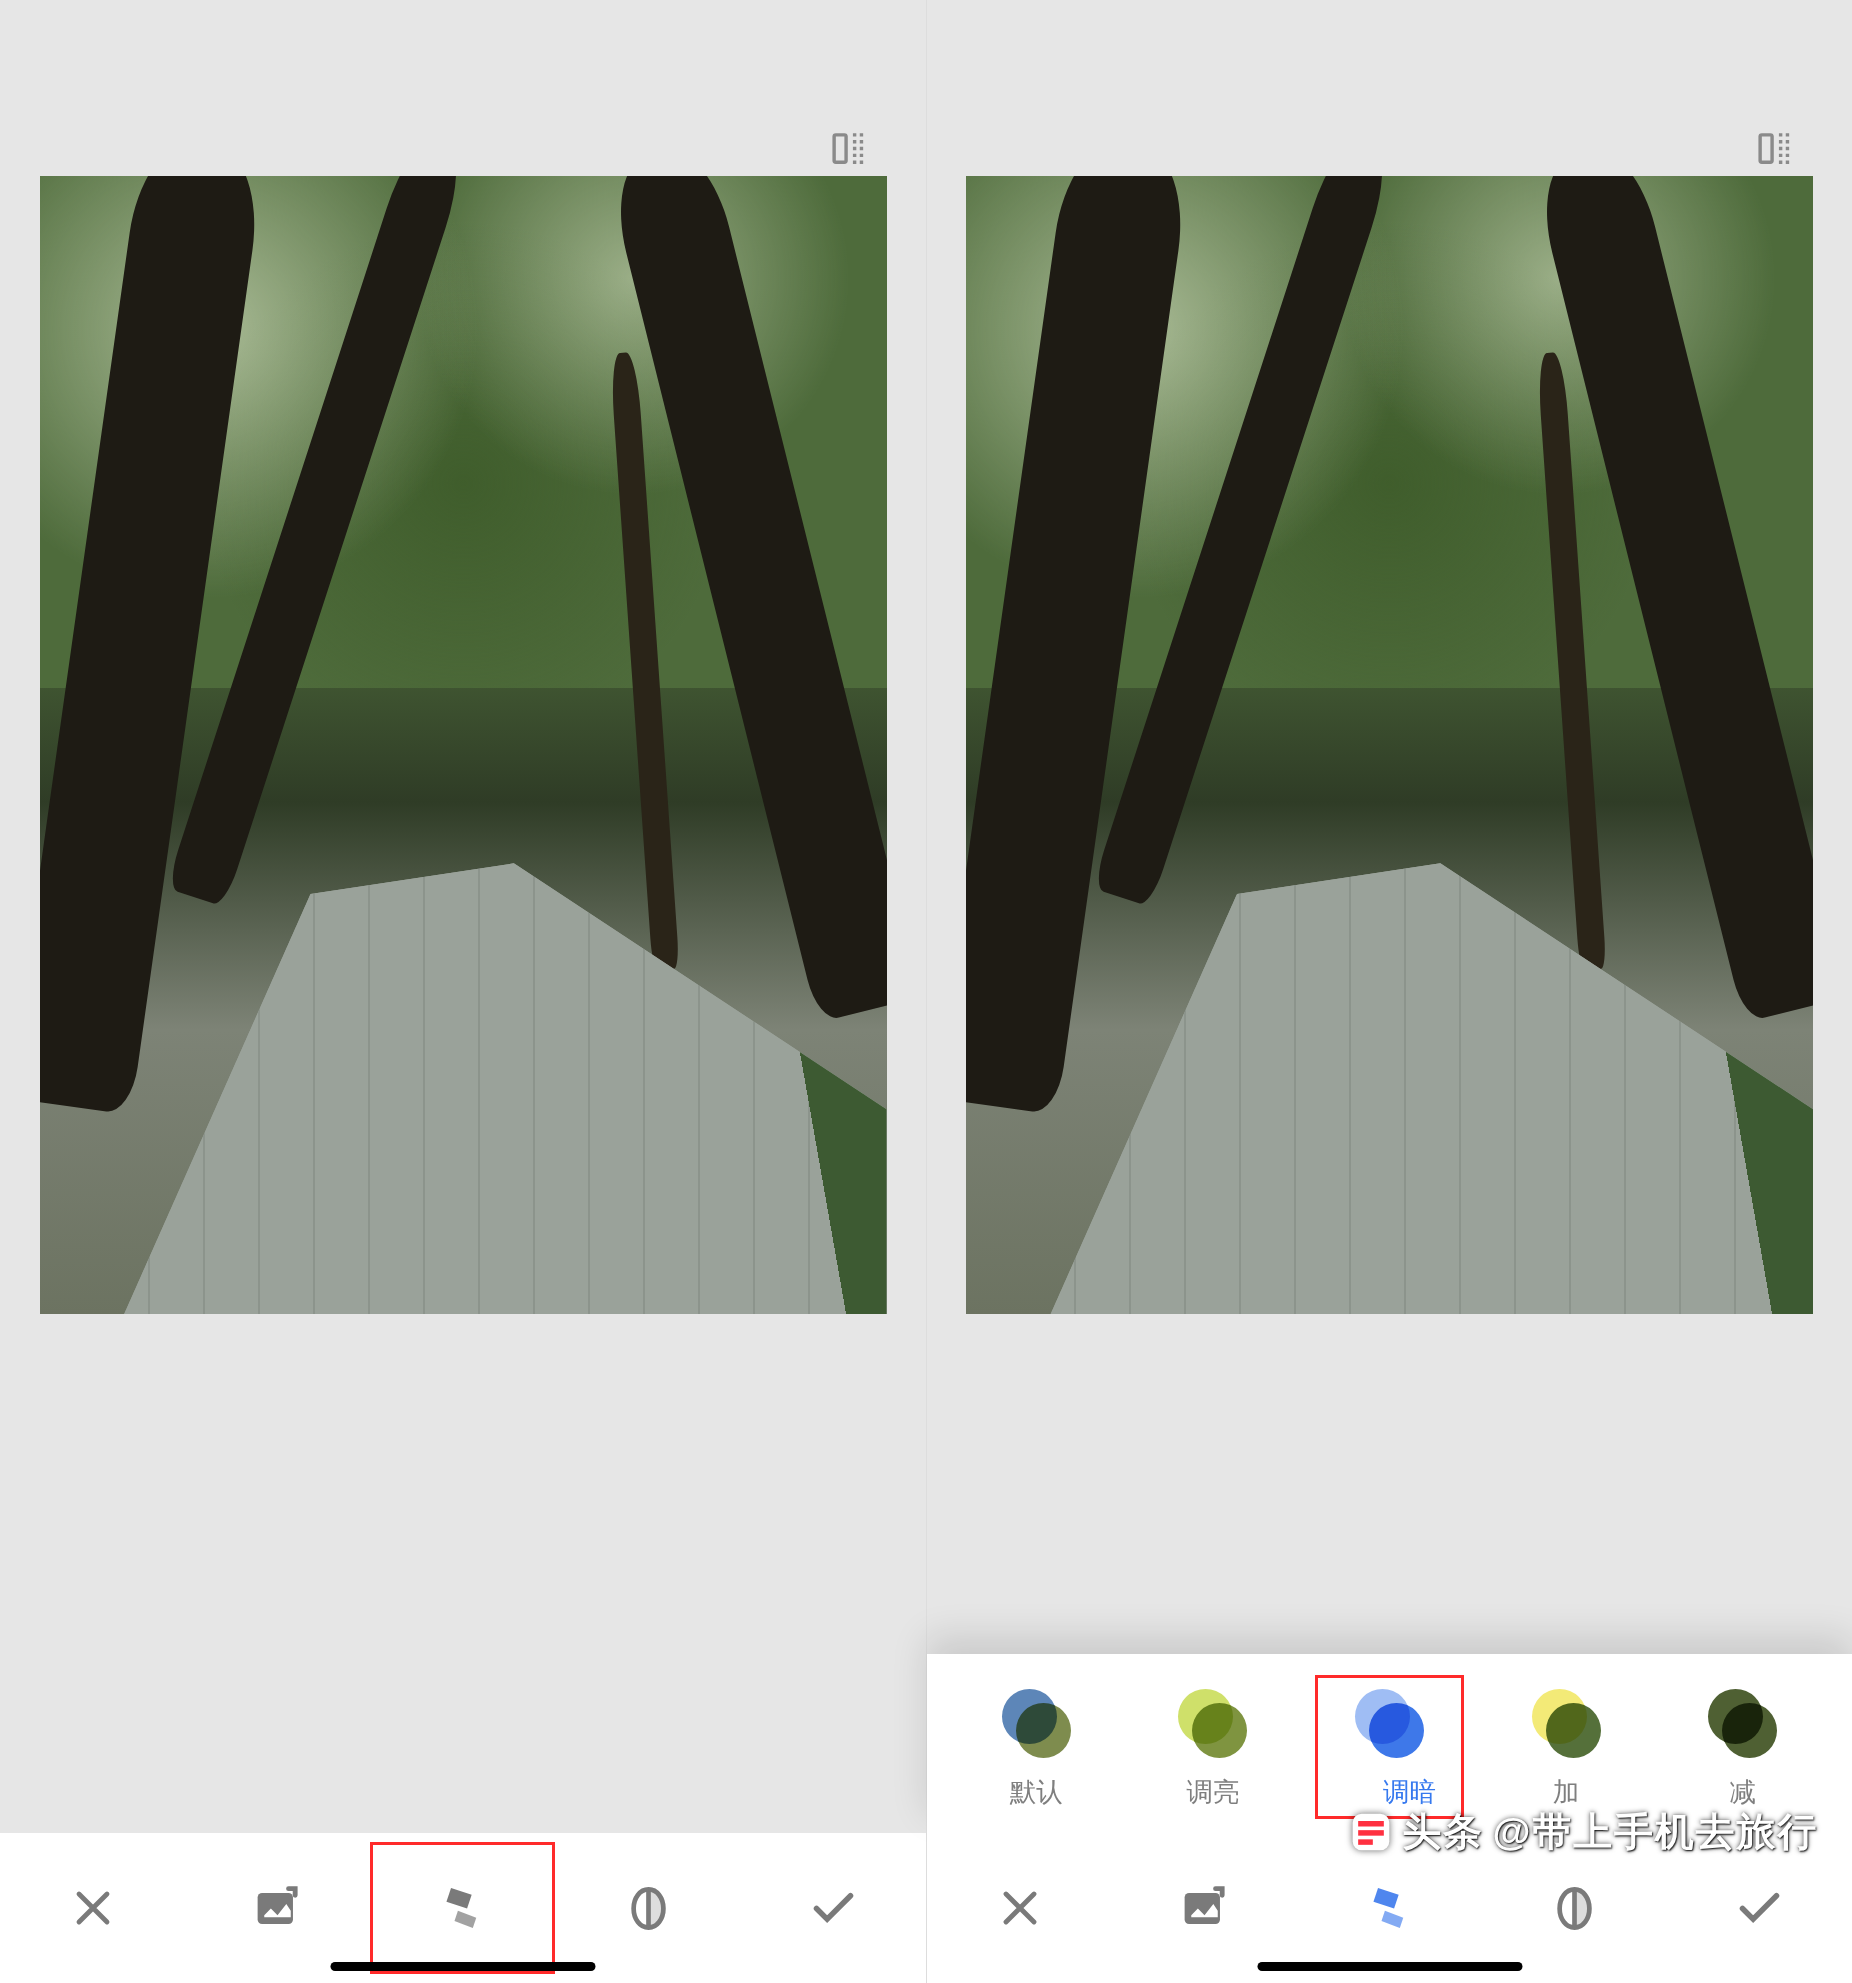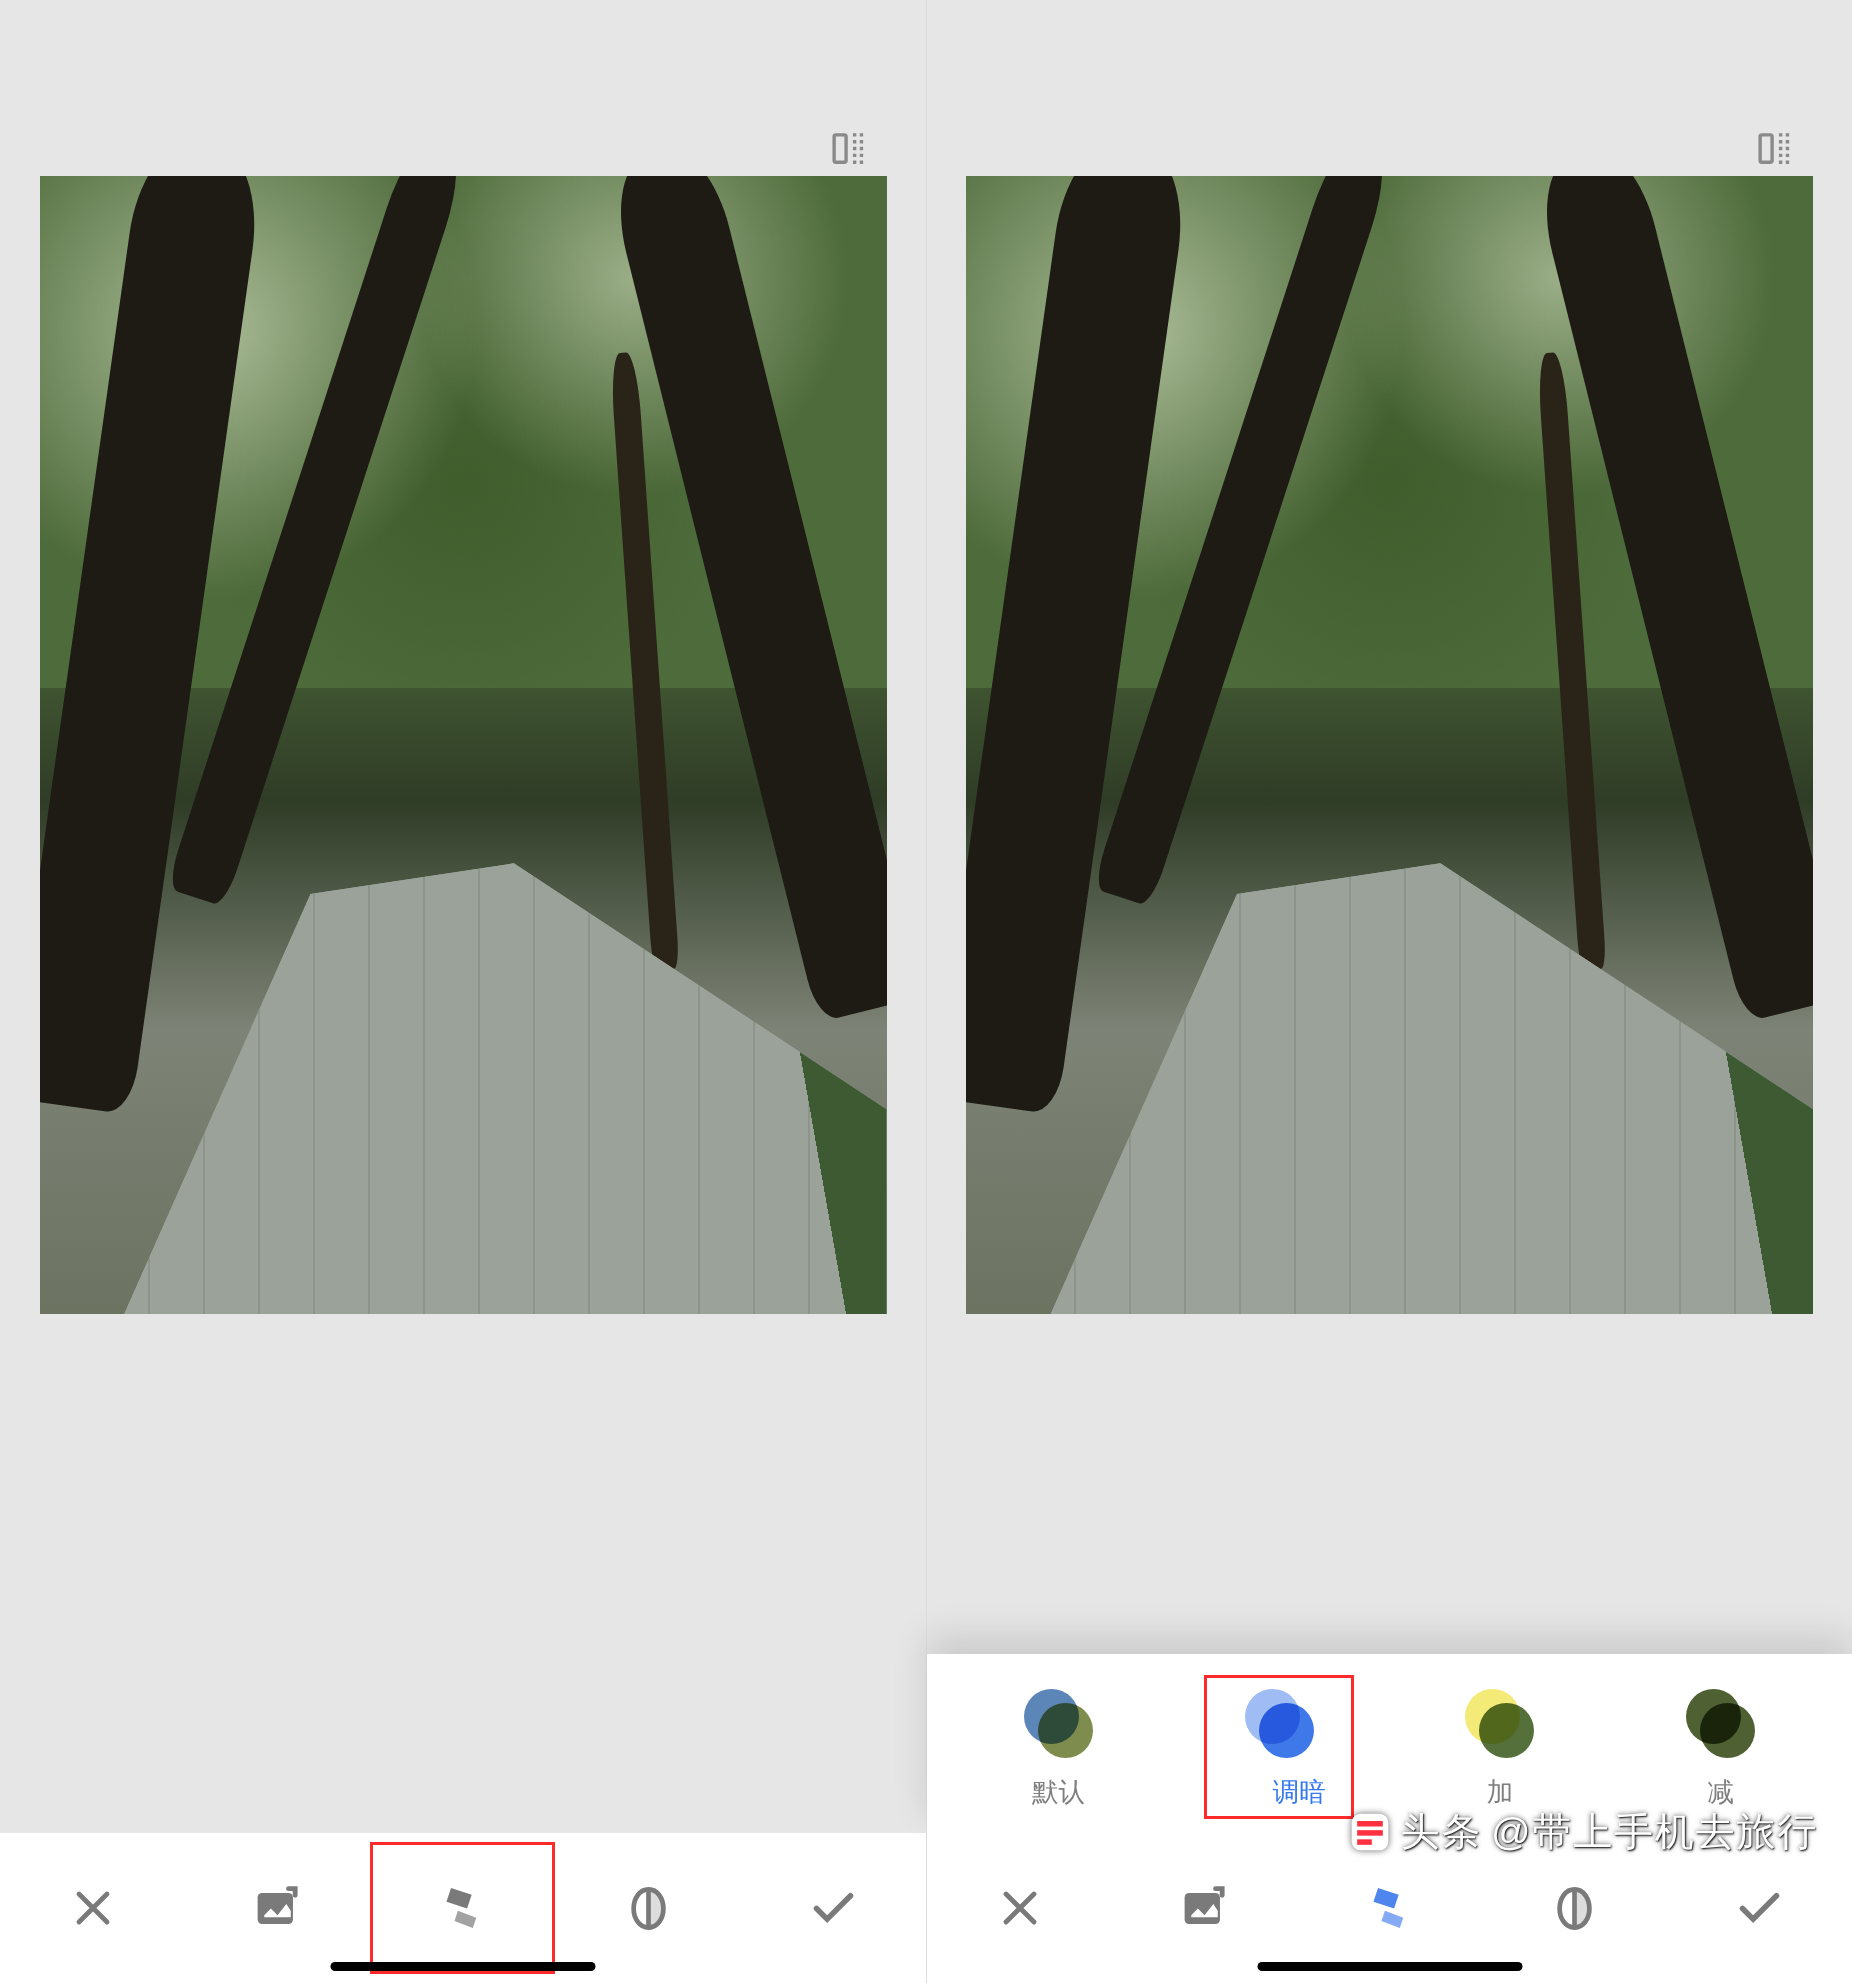--- a/index.html
+++ b/index.html
@@ -132,21 +132,21 @@
     width:185px; height:132px;
   }
   .home-indicator{
     position:absolute; bottom:12.4px; left:50%; transform:translateX(-50%);
     width:265px; height:8.8px; border-radius:5.3px; background:#000;
   }
 
   
   .watermark{
     position:absolute; right:35px; bottom:124px;
-    font-size:39px; font-weight:400; color:#fff;
+    font-size:39px; font-weight:700; color:#fff;
     text-shadow: 0 0 5.3px rgba(0,0,0,.7), 0.9px 0.9px 1.8px rgba(0,0,0,.9);
     letter-spacing:1.8px;
     display:flex; align-items:center; gap:8.8px;margin-left:40px;
   }
   .watermark svg{ filter: drop-shadow(0 0 3.5px rgba(0,0,0,.6)); }
 </style>
 </head>
 <body>
 
 <div class="pane">
@@ -231,20 +231,27 @@
 
   <div class="spacer"></div>
 
   <div class="style-strip" id="style-strip">
       <div class="style-item">
         <div class="swatch">
           <div class="c c1" style="background:#5d86b8"></div>
           <div class="c c2" style="background:#7e8c4e;mix-blend-mode:multiply"></div>
         </div>
         <div class="style-label">默认</div>
+      </div>
+      <div class="style-item">
+        <div class="swatch">
+          <div class="c c1" style="background:#cfe06a"></div>
+          <div class="c c2" style="background:#7f9440;mix-blend-mode:multiply"></div>
+        </div>
+        <div class="style-label">调亮</div>
       </div>
       <div class="style-item selected">
         <div class="swatch">
           <div class="c c1" style="background:#9fbdf4"></div>
           <div class="c c2" style="background:#3e78e9;mix-blend-mode:multiply"></div>
         </div>
         <div class="style-label">调暗</div>
       </div>
       <div class="style-item">
         <div class="swatch">

